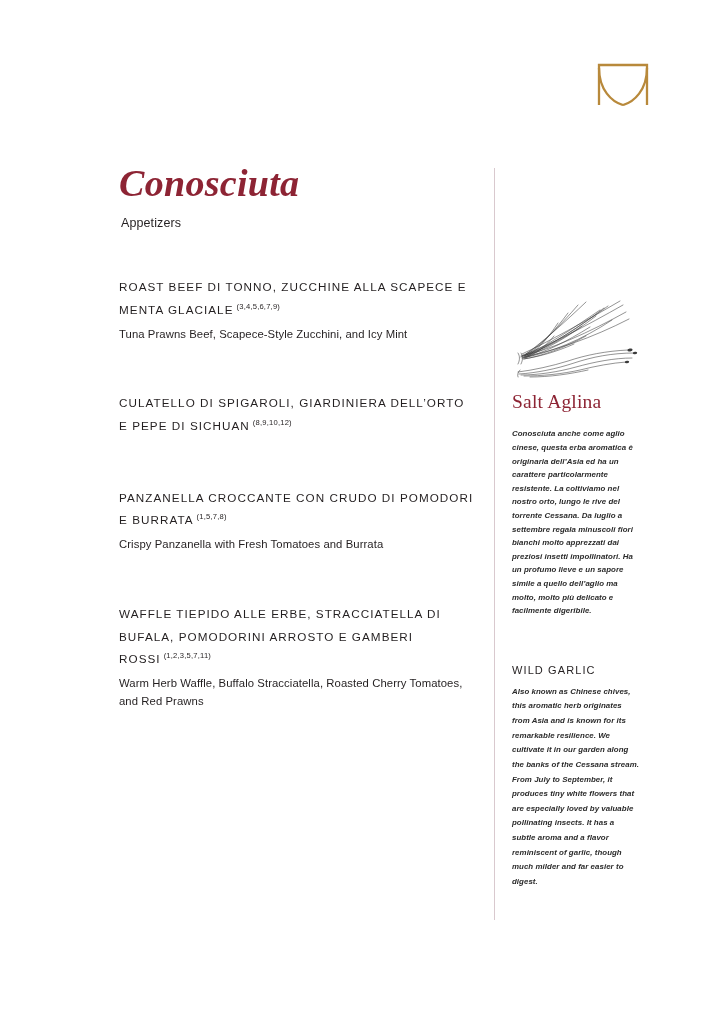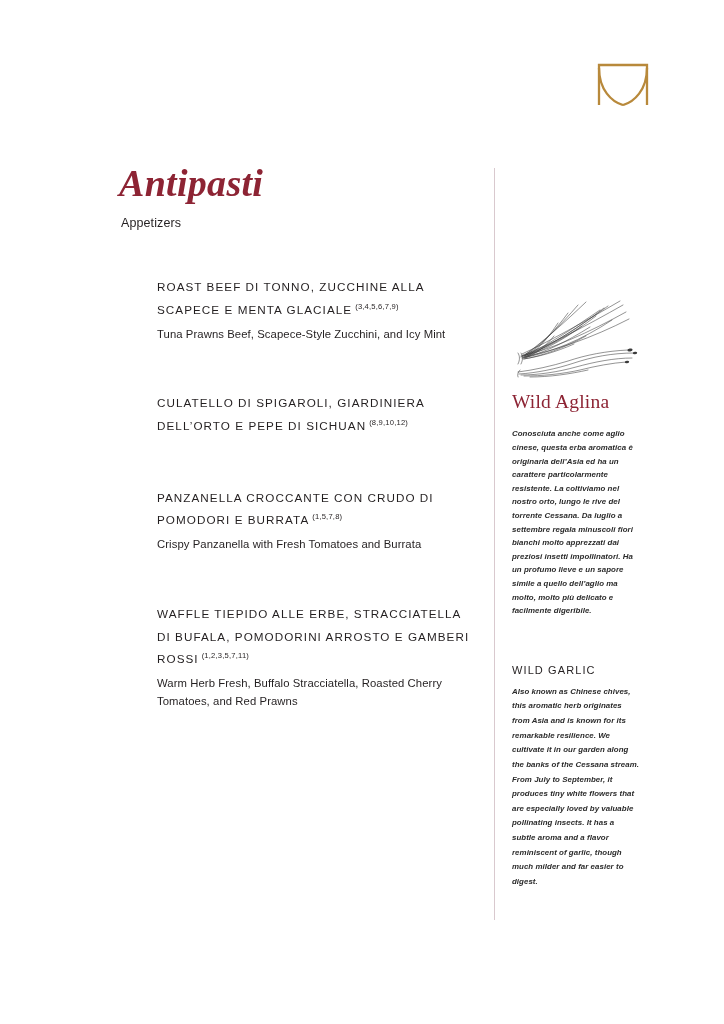--- a/index.html
+++ b/index.html
@@ -43,21 +43,20 @@
   }
   .section-sub {
     font-size: 12.5px;
     color: #231f20;
     margin: 12px 0 8px 2px;
     letter-spacing: 0.1px;
   }
 
   .items {
     margin-top: 46px;
-    margin-left: 38px;
   }
   .item {
     margin-bottom: 49px;
   }
   .item:last-child { margin-bottom: 0; }
 
   .item-name {
     font-size: 11.7px;
     letter-spacing: 1.05px;
     color: #231f20;
@@ -144,21 +143,21 @@
   <svg viewBox="0 0 54 48" width="54" height="48" aria-hidden="true">
     <g fill="none" stroke="#b8893b" stroke-width="2.3">
       <path d="M3 47 L3 7 L51 7 L51 47"></path>
       <path d="M3 10 C3 32, 16 44, 27 47"></path>
       <path d="M51 10 C51 32, 38 44, 27 47"></path>
     </g>
   </svg>
 </div>
 
 <div class="menu-col">
-  <h1 class="section-title">Antipasti</h1>
+  <h1 class="section-title">Conosciuta</h1>
   <div class="section-sub">Appetizers</div>
 
   <div class="items">
 
     <div class="item">
       <div class="item-name"><span>ROAST BEEF DI TONNO, ZUCCHINE ALLA SCAPECE E MENTA GLACIALE</span><span class="allergens">(3,4,5,6,7,9)</span></div>
       <div class="item-desc">Tuna Prawns Beef, Scapece-Style Zucchini, and Icy Mint</div>
     </div>
 
     <div class="item">
@@ -166,21 +165,21 @@
     </div>
 
     <div class="item">
       <div class="item-name"><span>PANZANELLA CROCCANTE CON CRUDO DI POMODORI E BURRATA</span><span class="allergens">(1,5,7,8)</span></div>
       <div class="item-desc">Crispy Panzanella with Fresh Tomatoes and Burrata</div>
     </div>
 
 
     <div class="item">
       <div class="item-name"><span>WAFFLE TIEPIDO ALLE ERBE, STRACCIATELLA DI BUFALA, POMODORINI ARROSTO E GAMBERI ROSSI</span><span class="allergens">(1,2,3,5,7,11)</span></div>
-      <div class="item-desc">Warm Herb Fresh, Buffalo Stracciatella, Roasted Cherry Tomatoes, and Red Prawns</div>
+      <div class="item-desc">Warm Herb Waffle, Buffalo Stracciatella, Roasted Cherry Tomatoes, and Red Prawns</div>
     </div>
 
   </div>
 </div>
 
 <div class="divider"></div>
 
 <div class="herb-col">
 
   <svg class="herb-illus" viewBox="0 0 132 82" aria-hidden="true">
@@ -214,18 +213,18 @@
       <path d="M13 57 C15 60, 15 64, 13 68"></path>
       <path d="M12 74 C10 76, 9 79, 10 81"></path>
     </g>
     <g fill="#3a3a3a">
       <ellipse cx="122" cy="54" rx="2.6" ry="1.5" transform="rotate(-12 122 54)"></ellipse>
       <ellipse cx="127" cy="57" rx="2.2" ry="1.3" transform="rotate(-8 127 57)"></ellipse>
       <ellipse cx="119" cy="66" rx="2.2" ry="1.3" transform="rotate(-6 119 66)"></ellipse>
     </g>
   </svg>
 
-  <div class="herb-title">Wild Aglina</div>
+  <div class="herb-title">Salt Aglina</div>
   <div class="herb-body">Conosciuta anche come aglio cinese, questa erba aromatica è originaria dell’Asia ed ha un carattere particolarmente resistente. La coltiviamo nel nostro orto, lungo le rive del torrente Cessana. Da luglio a settembre regala minuscoli fiori bianchi molto apprezzati dai preziosi insetti impollinatori. Ha un profumo lieve e un sapore simile a quello dell’aglio ma molto, molto più delicato e facilmente digeribile.</div>
 
   <div class="herb-title-en">WILD GARLIC</div>
   <div class="herb-body-en">Also known as Chinese chives, this aromatic herb originates from Asia and is known for its remarkable resilience. We cultivate it in our garden along the banks of the Cessana stream. From July to September, it produces tiny white flowers that are especially loved by valuable pollinating insects. It has a subtle aroma and a flavor reminiscent of garlic, though much milder and far easier to digest.</div>
 </div>
 
 </body></html>

